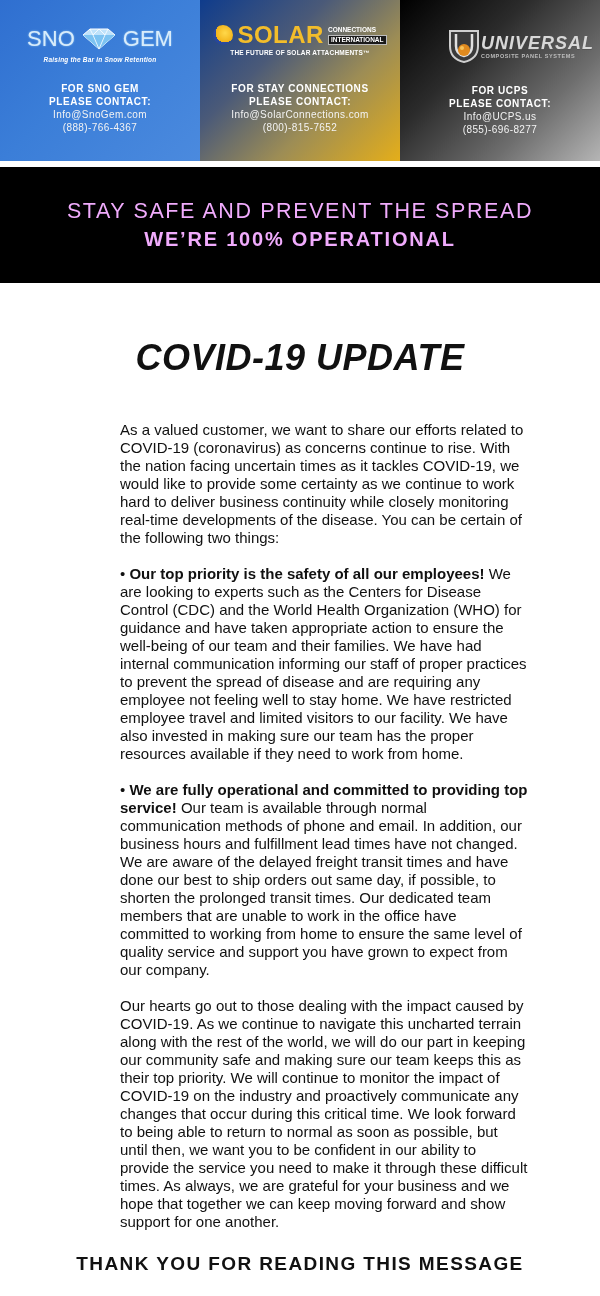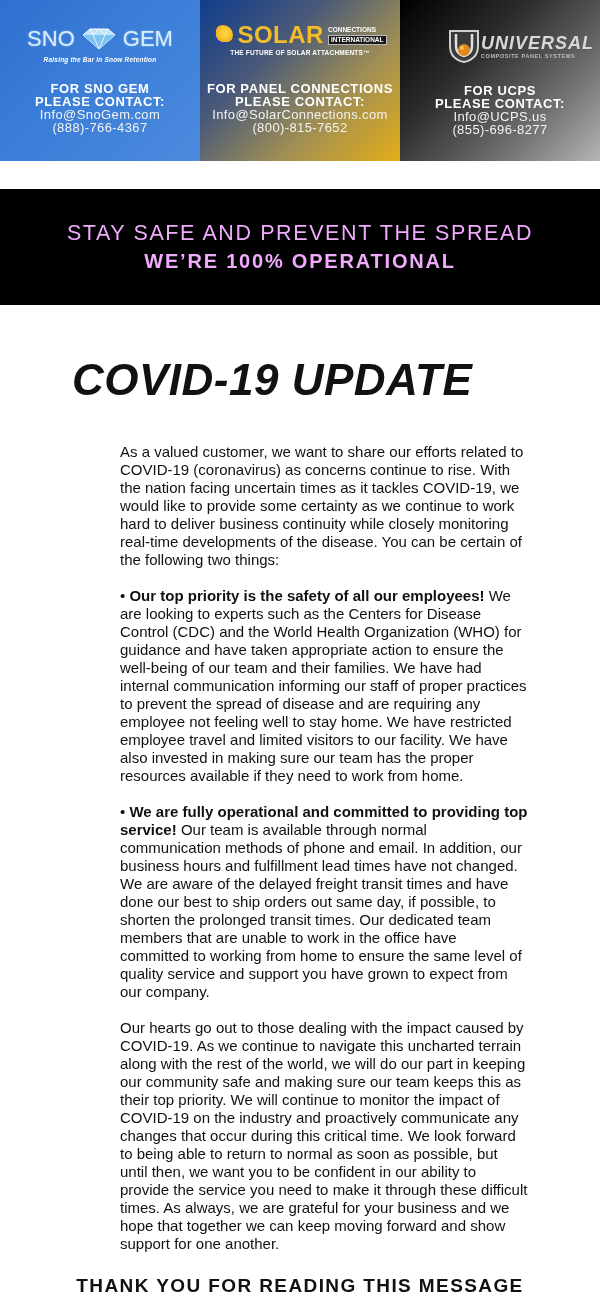--- a/index.html
+++ b/index.html
@@ -1,26 +1,26 @@
 <!DOCTYPE html>
 <html><head>
   <meta charset="utf-8">
   <style>
     * { margin: 0; padding: 0; box-sizing: border-box; }
     html, body { width: 600px; height: 1296px; background: #ffffff; overflow: hidden; }
     body { font-family: "Liberation Sans", "DejaVu Sans", sans-serif; color: #111; }
 
-    .header { display: flex; width: 600px; height: 189px; }
+    .header { display: flex; width: 600px; height: 167px; }
     .brand-panel { width: 200px; height: 161px; position: relative; text-align: center; color: #fff; overflow: hidden; }
     .panel-sno { background: linear-gradient(135deg, #2f6fd0 0%, #3b7ed8 45%, #4b8ade 100%); }
     .panel-solar { background: linear-gradient(135deg, #0f3c8c 0%, #4b5a78 35%, #9d8d55 65%, #e4ae1a 100%); }
     .panel-ucps { background: linear-gradient(135deg, #000000 0%, #2b2b2b 35%, #6d6d6d 70%, #b5b5b5 100%); }
 
     .logo { position: absolute; left: 0; right: 0; top: 26px; height: 44px; }
-    .contact { position: absolute; left: 0; right: 0; top: 82px; font-size: 13px; line-height: 13px; }
+    .contact { position: absolute; left: 0; right: 0; top: 82px; font-size: 10px; line-height: 13px; }
     .contact .cline-b { font-weight: bold; letter-spacing: 0.6px; }
     .contact .cline { letter-spacing: 0.4px; color: #f3f3f3; }
     .panel-solar .contact { top: 82px; }
     .panel-ucps .contact { top: 84px; }
 
     
     .sno-row { display: flex; align-items: center; justify-content: center; gap: 6px; height: 26px; }
     .sno-word { font-size: 22px; letter-spacing: 0px; color: #d9ecfb; font-weight: normal; text-shadow: 0 0 2px #8fc6f0; }
     .diamond { width: 36px; height: 22px; }
     .sno-tag { font-size: 6.5px; font-weight: bold; font-style: italic; letter-spacing: 0.2px; margin-top: 4px; color: #fff; }
@@ -38,21 +38,21 @@
     .ucps-shield { width: 34px; height: 36px; }
     .ucps-text { display: flex; flex-direction: column; align-items: flex-start; }
     .ucps-word { font-size: 18px; font-weight: bold; letter-spacing: 1px; color: #d8d8d8; font-style: italic; line-height: 20px; text-shadow: 0 1px 0 #555; }
     .ucps-sub { font-size: 5.5px; font-weight: bold; letter-spacing: 0.6px; color: #bdbdbd; }
 
     .banner { width: 600px; height: 116px; background: #000; color: #f0abfc; text-align: center; padding-top: 30px; }
     .banner-line1 { font-size: 21.5px; letter-spacing: 1.6px; font-weight: normal; line-height: 28px; }
     .banner-line2 { font-size: 20px; letter-spacing: 1.8px; font-weight: bold; line-height: 28px; }
 
     .main { padding: 0 72px; }
-    .title { text-align: left; font-size: 44px; font-weight: bold; font-style: italic; letter-spacing: 0.5px; margin-top: 50px; height: 50px; line-height: 50px; }
+    .title { text-align: center; font-size: 36px; font-weight: bold; font-style: italic; letter-spacing: 0.5px; margin-top: 50px; height: 50px; line-height: 50px; }
     .para { font-size: 15px; line-height: 18px; color: #111; margin-top: 38px; margin-left: 48px; }
     .para + .para { margin-top: 18px; }
     .para b { font-weight: bold; }
     .thanks { text-align: center; font-size: 19px; font-weight: bold; letter-spacing: 1.4px; margin-top: 22px; }
   </style>
 </head>
 <body>
 
 <div class="header">
 
@@ -85,21 +85,21 @@
         <span class="solar-globe"></span>
         <span class="solar-word">SOLAR</span>
         <span class="solar-side">
           <span>CONNECTIONS</span>
           <span class="intl">INTERNATIONAL</span>
         </span>
       </div>
       <div class="solar-tag">THE FUTURE OF SOLAR ATTACHMENTS™</div>
     </div>
     <div class="contact">
-      <div class="cline-b">FOR PANEL CONNECTIONS</div>
+      <div class="cline-b">FOR STAY CONNECTIONS</div>
       <div class="cline-b">PLEASE CONTACT:</div>
       <div class="cline">Info@SolarConnections.com</div>
       <div class="cline">(800)-815-7652</div>
     </div>
   </div>
 
   <div class="brand-panel panel-ucps">
     <div class="logo">
       <div class="ucps-row">
         <svg class="ucps-shield" viewBox="0 0 34 36">

